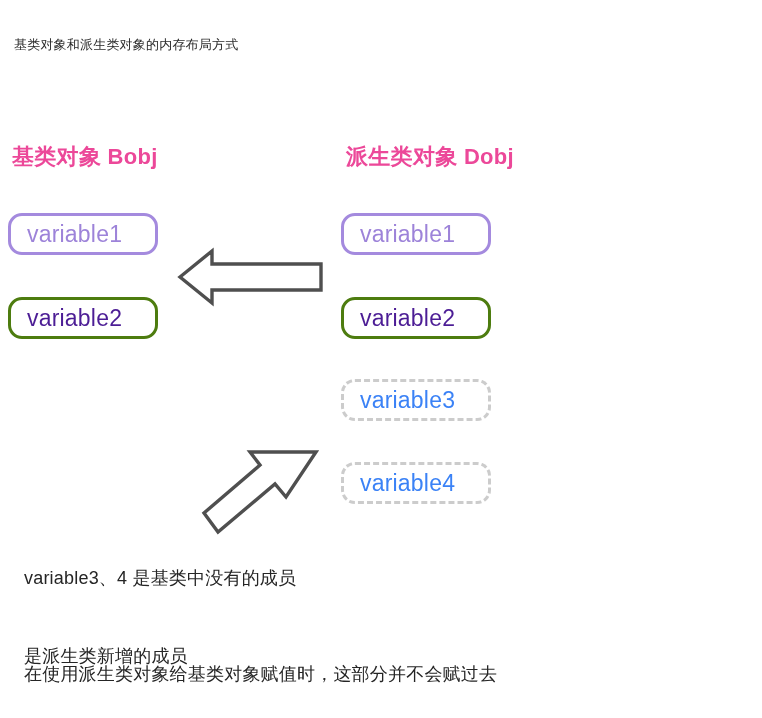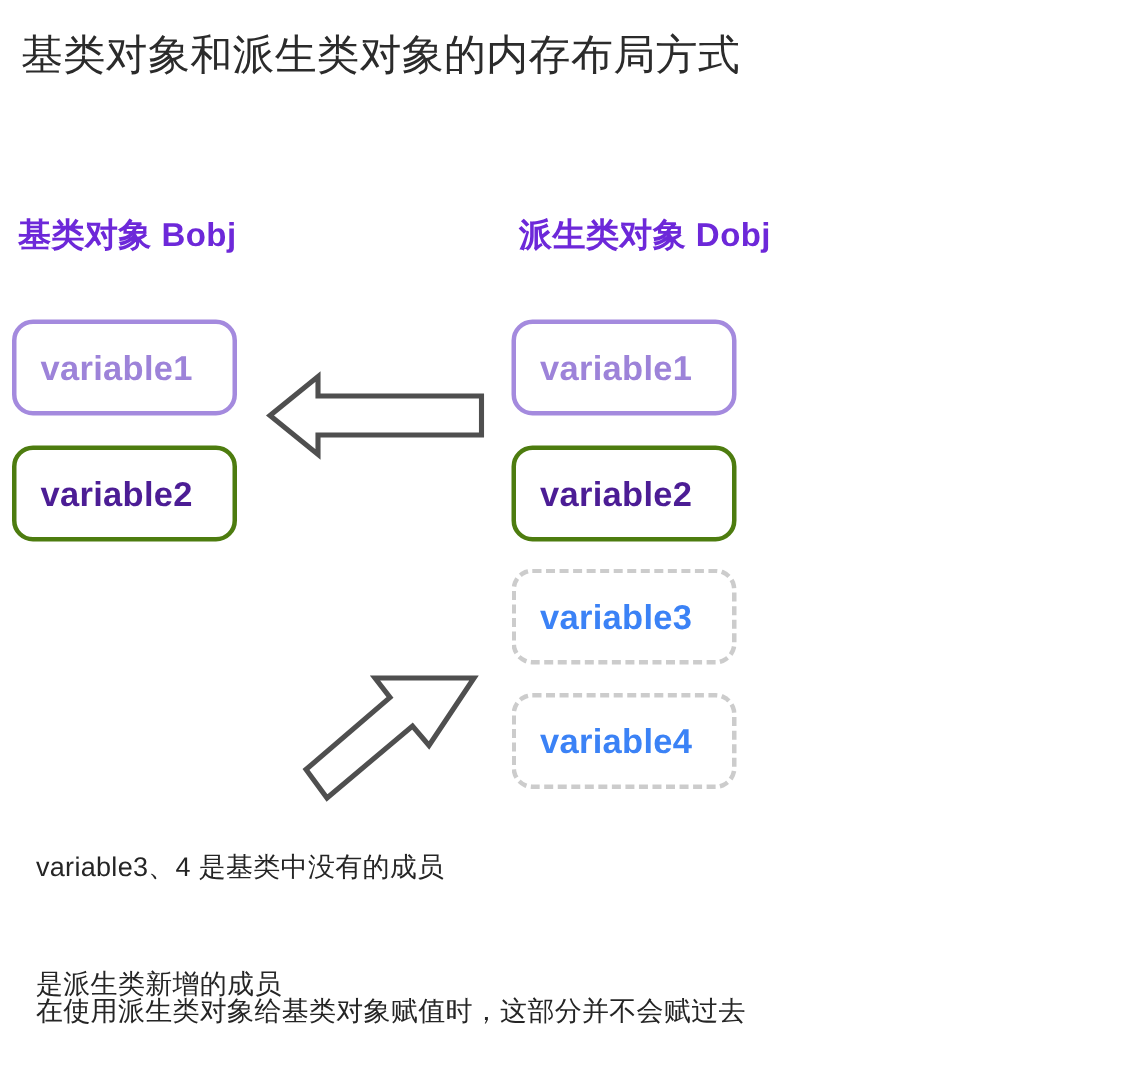--- a/index.html
+++ b/index.html
@@ -20,52 +20,52 @@
   #canvas {
     position: relative;
     width: 762px;
     height: 718px;
   }
 
   
   .title {
     position: absolute;
     left: 14px;
-    top: 18px;
-    font-size: 28px;
+    top: 36px;
+    font-size: 13px;
     font-weight: 400;
     letter-spacing: 0.2px;
     color: #2b2b2b;
     white-space: nowrap;
   }
 
   
   .col-heading {
     position: absolute;
     font-size: 22px;
     font-weight: 700;
-    color: #6d28d9;
+    color: #ec4899;
     white-space: nowrap;
     letter-spacing: 0.3px;
   }
   .col-heading.left  { left: 12px;  top: 142px; }
   .col-heading.right { left: 346px; top: 142px; }
 
   
   .var-box {
     position: absolute;
     width: 150px;
-    height: 64px;
+    height: 42px;
     box-sizing: border-box;
     border-radius: 14px;
     display: flex;
     align-items: center;
     padding-left: 16px;
     font-size: 23px;
-    font-weight: 700;
+    font-weight: 400;
     letter-spacing: 0.2px;
     background: #ffffff;
   }
   .var-box.solid-purple {
     border: 3px solid #a48ade;
     color: #9d83d9;
   }
   .var-box.solid-blue {
     border: 3px solid #4d7c0f;
     color: #4c1d95;

